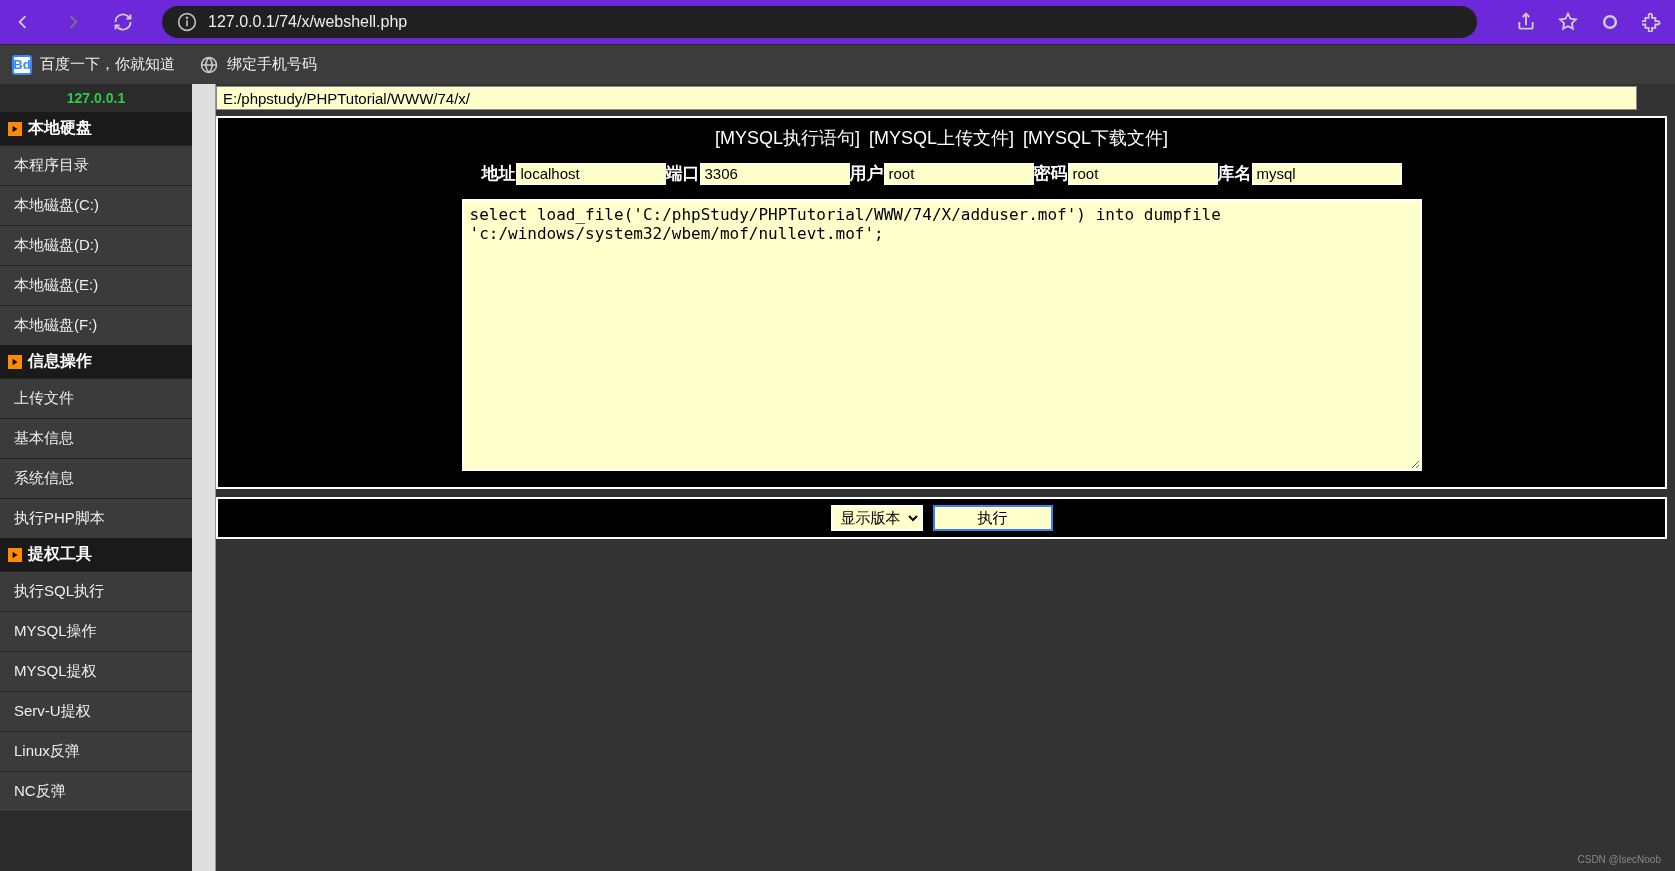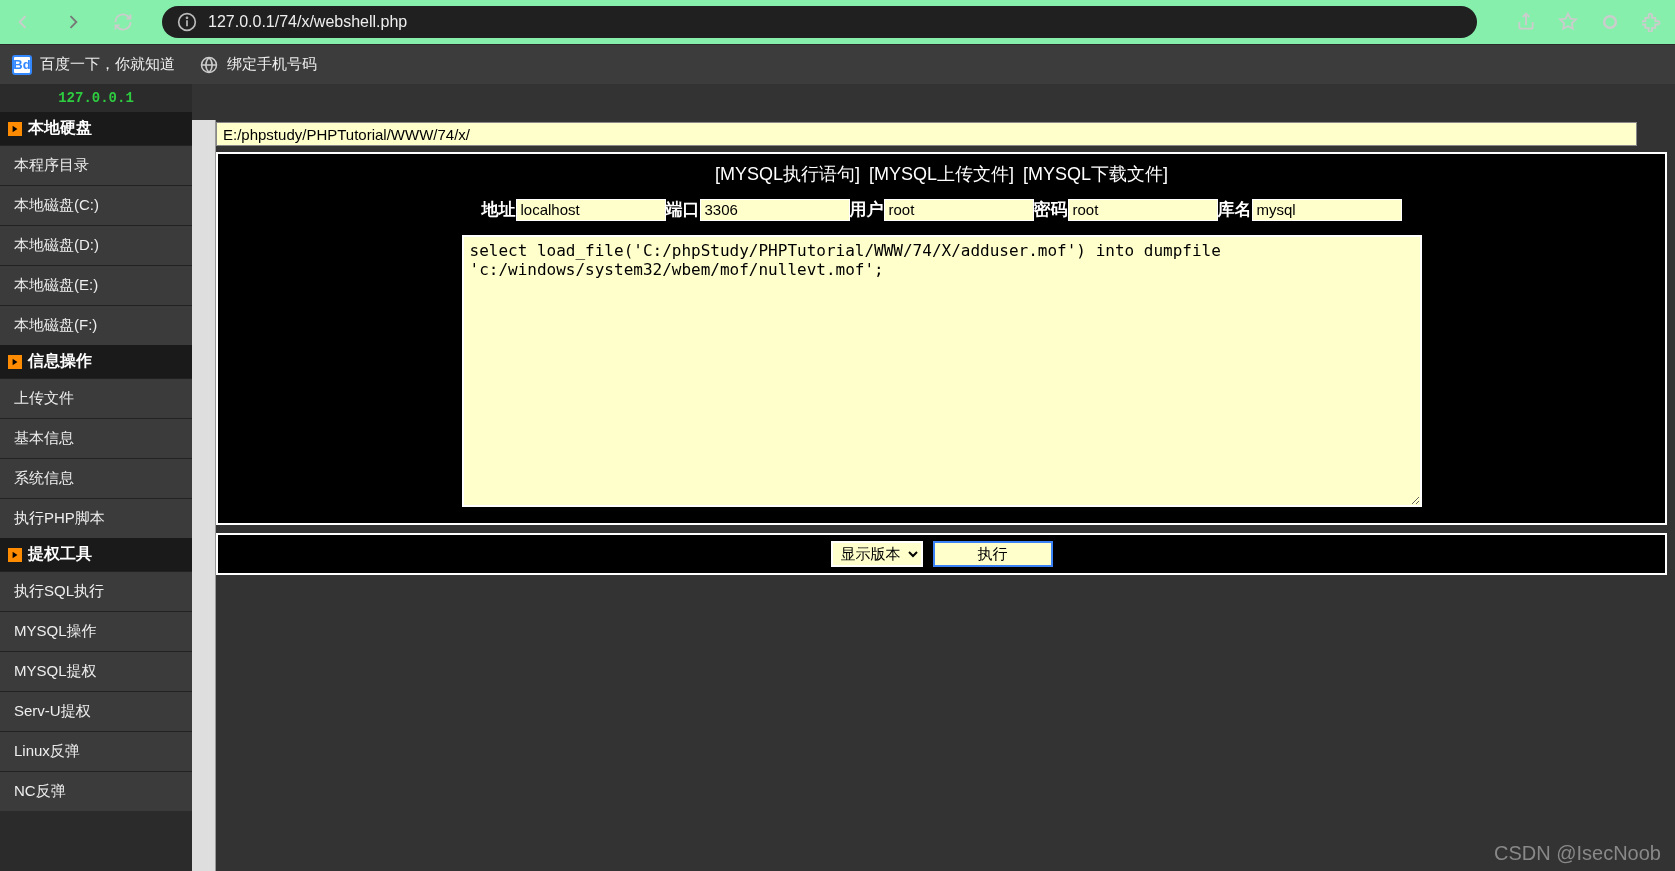--- a/index.html
+++ b/index.html
@@ -8,21 +8,21 @@
   height: 871px;
   background: #2b2b2b;
   font-family: "Microsoft YaHei", Arial, sans-serif;
   color: #fff;
   overflow: hidden;
 }
 .browser-bar {
   display: flex;
   align-items: center;
   height: 44px;
-  background: #86efac;
+  background: #6d28d9;
   padding: 0 12px;
   gap: 28px;
 }
 .nav-icon {
   width: 22px; height: 22px;
   display: flex; align-items: center; justify-content: center;
   color: #ccc; cursor: pointer;
   fill: none; stroke: currentColor; stroke-width: 2.2;
 }
 .nav-icon.disabled { color: #777; }
@@ -56,21 +56,21 @@
   width: 192px;
   background: #2b2b2b;
   overflow-y:auto;
 }
 .sidebar .host {
   color: #2ecc40;
   text-align:center;
   padding: 6px 16px;
   font-size:14px;
   font-weight:bold;
-  font-family: Liberation Mono, monospace;
+  font-family: Liberation Sans, sans-serif;
 }
 .side-header {
   background:#1a1a1a;
   display:flex; align-items:center;
   padding: 6px 8px;
   font-weight:bold;
   gap:6px;
 }
 .side-header .arrow {
   width:14px; height:14px; background:#ff8c00;
@@ -82,21 +82,20 @@
   border-top:1px solid #222;
   padding: 10px 14px;
   font-size:15px;
   color:#eee;
   cursor:pointer;
 }
 .content {
   flex:1;
   display:flex;
   position:relative;
-  margin-top:36px;
 }
 .scroll-gutter {
   width: 24px;
   background: #dedede;
   border-right:1px solid #999;
 }
 .main {
   flex:1;
   background:#333;
   padding: 0 8px 0 0;
@@ -175,21 +174,21 @@
   width:120px;
   height:26px;
   cursor:pointer;
   font-family:"Microsoft YaHei";
 }
 .watermark {
   position:absolute;
   right:14px;
   bottom:6px;
   color:#888;
-  font-size:20px;
+  font-size:10px;
   font-family: Arial;
 }
 </style>
 </head>
 <body>
 
 <div class="browser-bar">
   <div class="nav-icon">
     <svg width="20" height="20" viewBox="0 0 24 24">
         <path d="M15 5l-7 7 7 7"></path>

